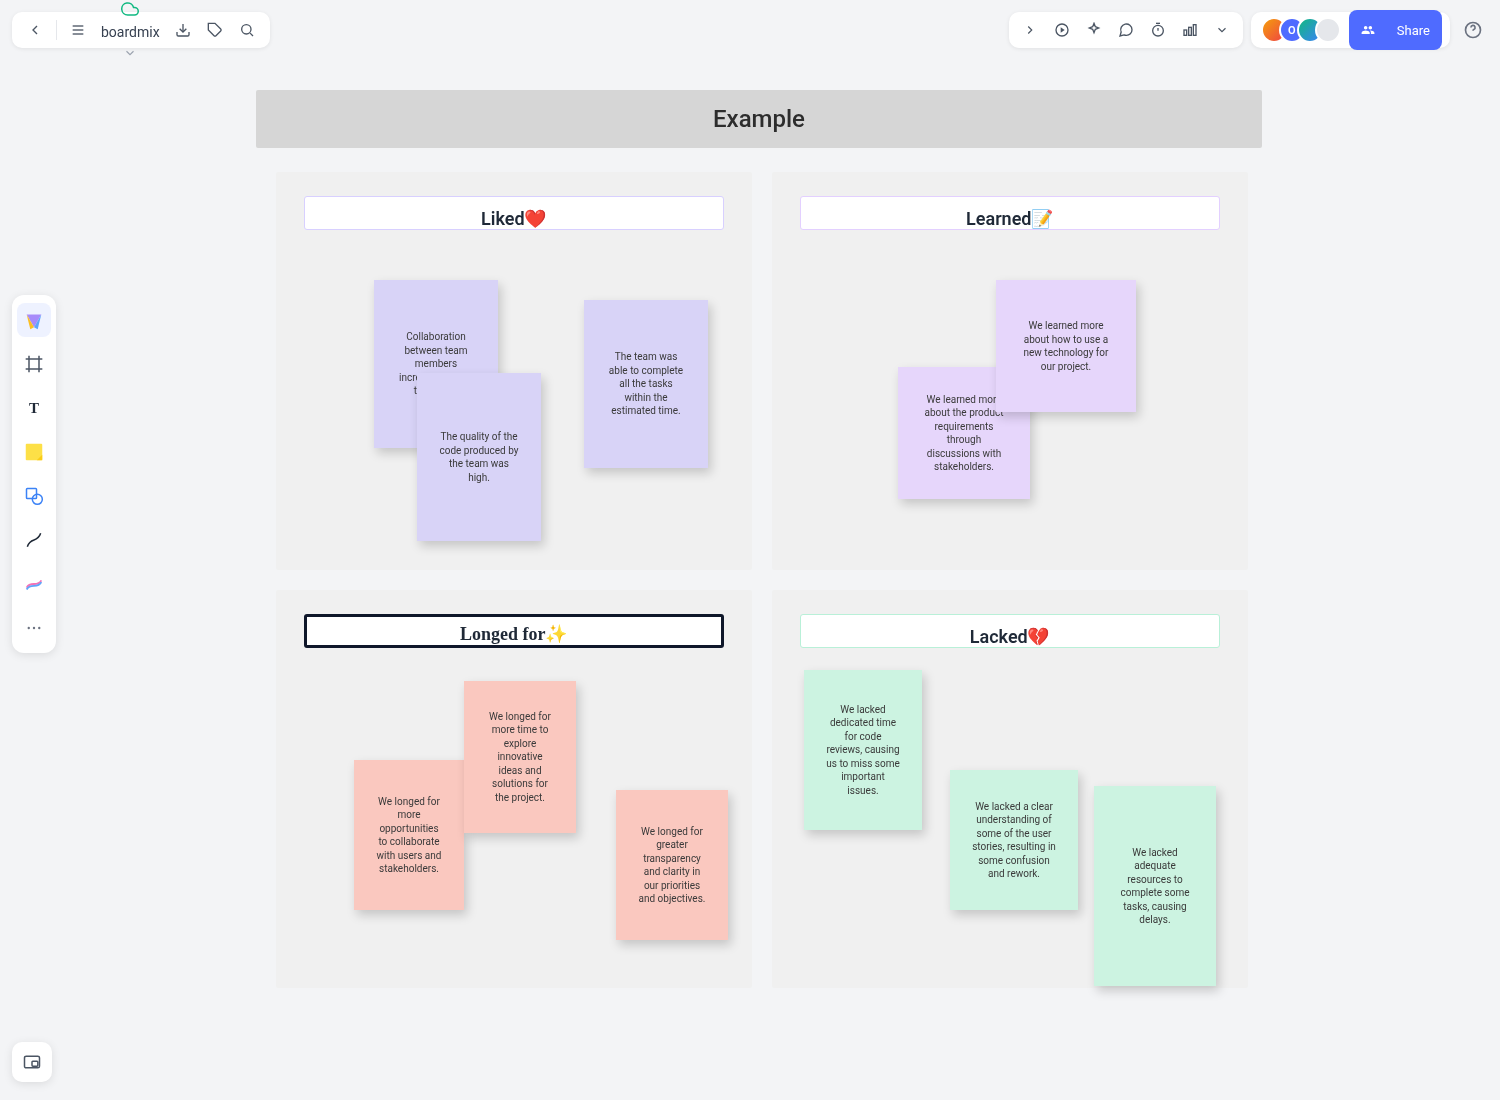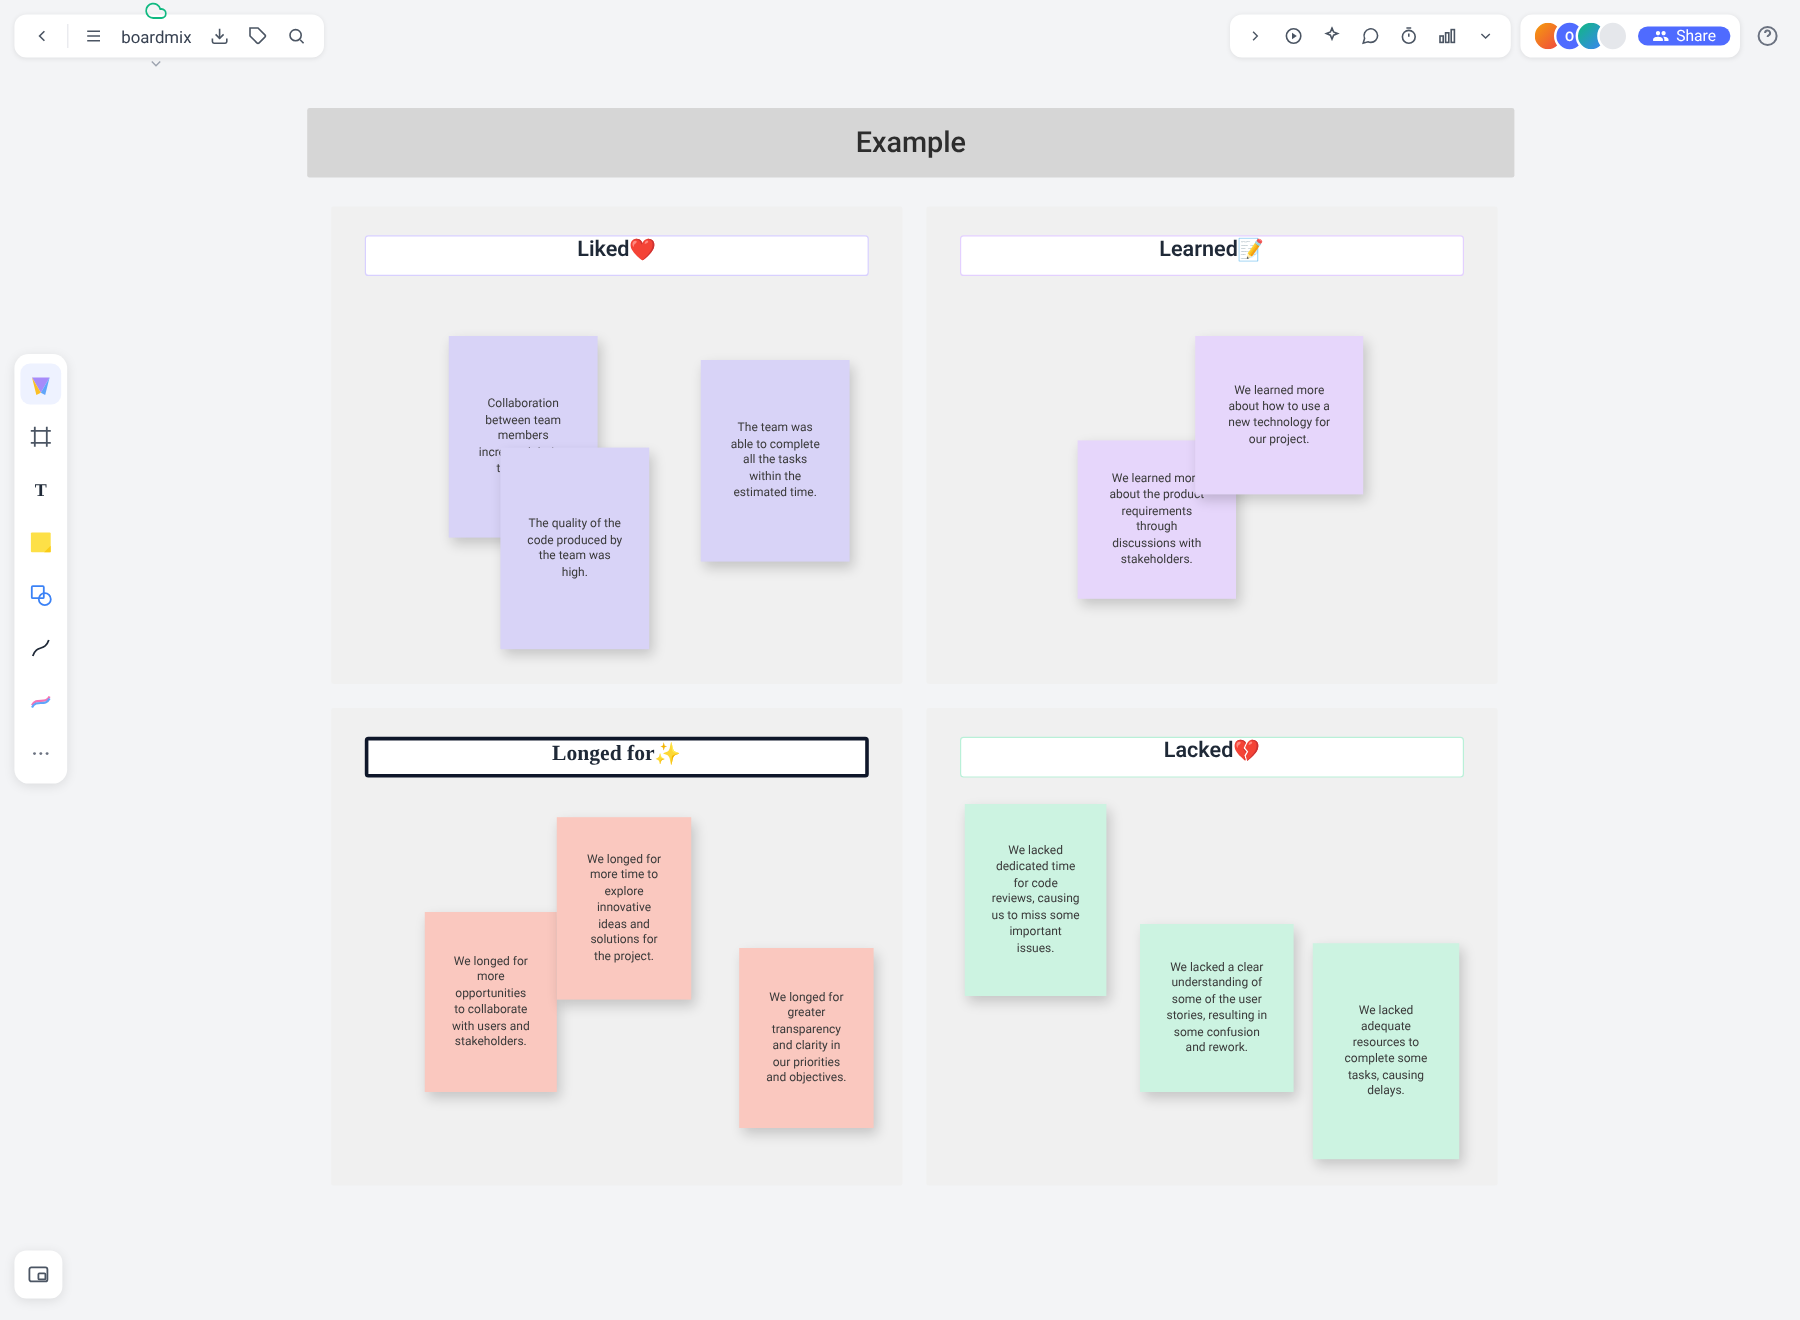--- a/index.html
+++ b/index.html
@@ -70,25 +70,25 @@
   }
   .avatar {
     width: 26px; height: 26px; border-radius: 50%;
     border: 2px solid #fff;
     margin-left: -8px;
     display: flex; align-items: center; justify-content: center;
     font-size: 11px; color: #fff; font-weight: 600;
   }
   .avatar:first-child { margin-left: 0; }
   .share-btn {
-    height: 16px;
+    height: 40px;
     background: #4f6bff;
     color: #fff;
     border-radius: 8px;
-    display: flex; align-items: center; gap: 6px;
+    display: flex; align-items: center; gap: 22px;
     padding: 0 12px;
     font-size: 13px;
     cursor: pointer;
   }
   .share-btn svg { width: 14px; height: 14px; }
   .help {
     width: 30px; height: 30px;
     display: flex; align-items: center; justify-content: center;
     color: #6b7280; cursor: pointer;
   }
@@ -146,21 +146,21 @@
   .quad.learned { left: 772px; top: 172px; }
   .quad.longed  { left: 276px; top: 590px; }
   .quad.lacked  { left: 772px; top: 590px; }
 
   .quad-header {
     position: absolute;
     left: 28px; top: 24px;
     width: 420px; height: 34px;
     background: #fff;
     border-radius: 3px;
-    display: flex; align-items: flex-start; justify-content: center;
+    display: flex; align-items: flex-end; justify-content: center;
     font-size: 18px; font-weight: 600;
   }
   .quad.liked   .quad-header { border: 1px solid #d8d0ff; }
   .quad.learned .quad-header { border: 1px solid #e3d0ff; }
   .quad.longed  .quad-header { border: 3px solid #0f172a; font-family: Liberation Serif, serif; }
   .quad.lacked  .quad-header { border: 1px solid #b9f0d8; }
 
   .note {
     position: absolute;
     width: 124px; height: 168px;
@@ -387,16 +387,16 @@
     <div class="note pink" style="left:312px;top:200px;width:112px;height:150px;margin-left:28px;">We longed for greater transparency and clarity in our priorities and objectives.</div>
   </div>
 
   <div class="quad lacked">
     <div class="quad-header">
       <span>Lacked</span>
         <span>💔</span>
     </div>
     <div class="note mint" style="left:32px;top:80px;width:118px;height:160px;">We lacked dedicated time for code reviews, causing us to miss some important issues.</div>
     <div class="note mint" style="left:178px;top:164px;width:128px;height:140px;margin-top:16px;">We lacked a clear understanding of some of the user stories, resulting in some confusion and rework.</div>
-    <div class="note mint" style="left:322px;top:196px;width:122px;height:180px;">We lacked adequate resources to complete some tasks, causing delays.</div>
+    <div class="note mint" style="left:322px;top:196px;width:122px;height:200px;">We lacked adequate resources to complete some tasks, causing delays.</div>
   </div>
 
 </div>
 
 </body></html>

